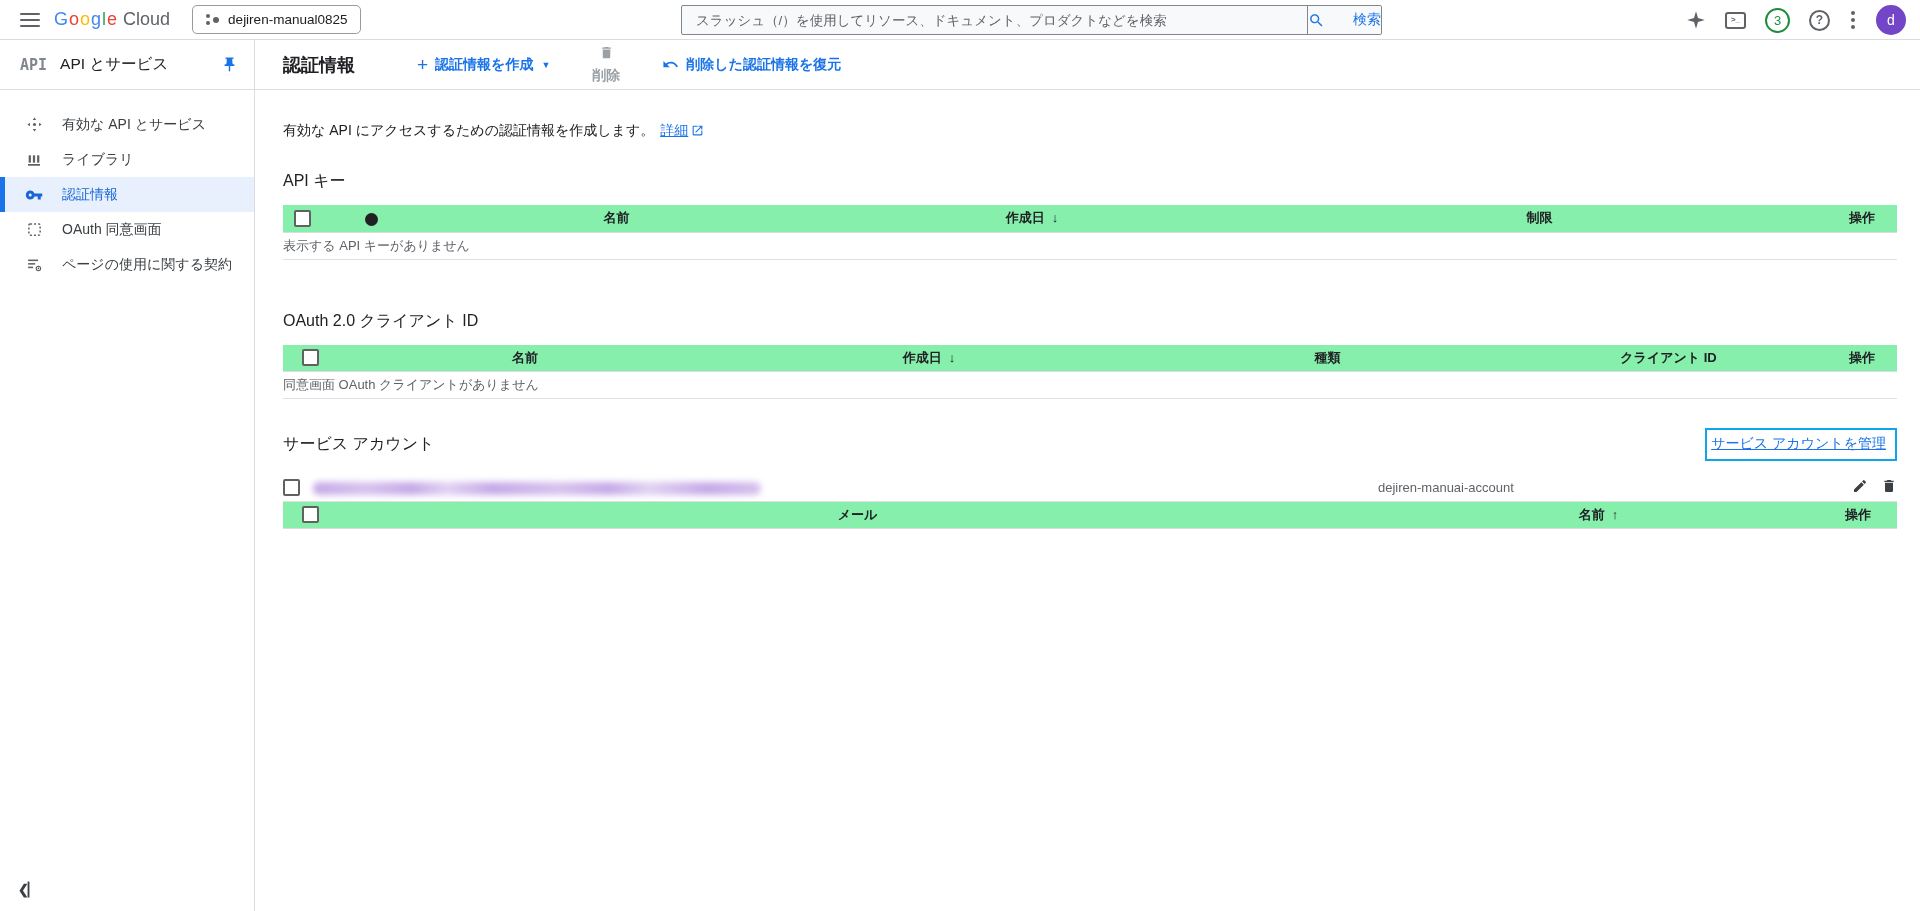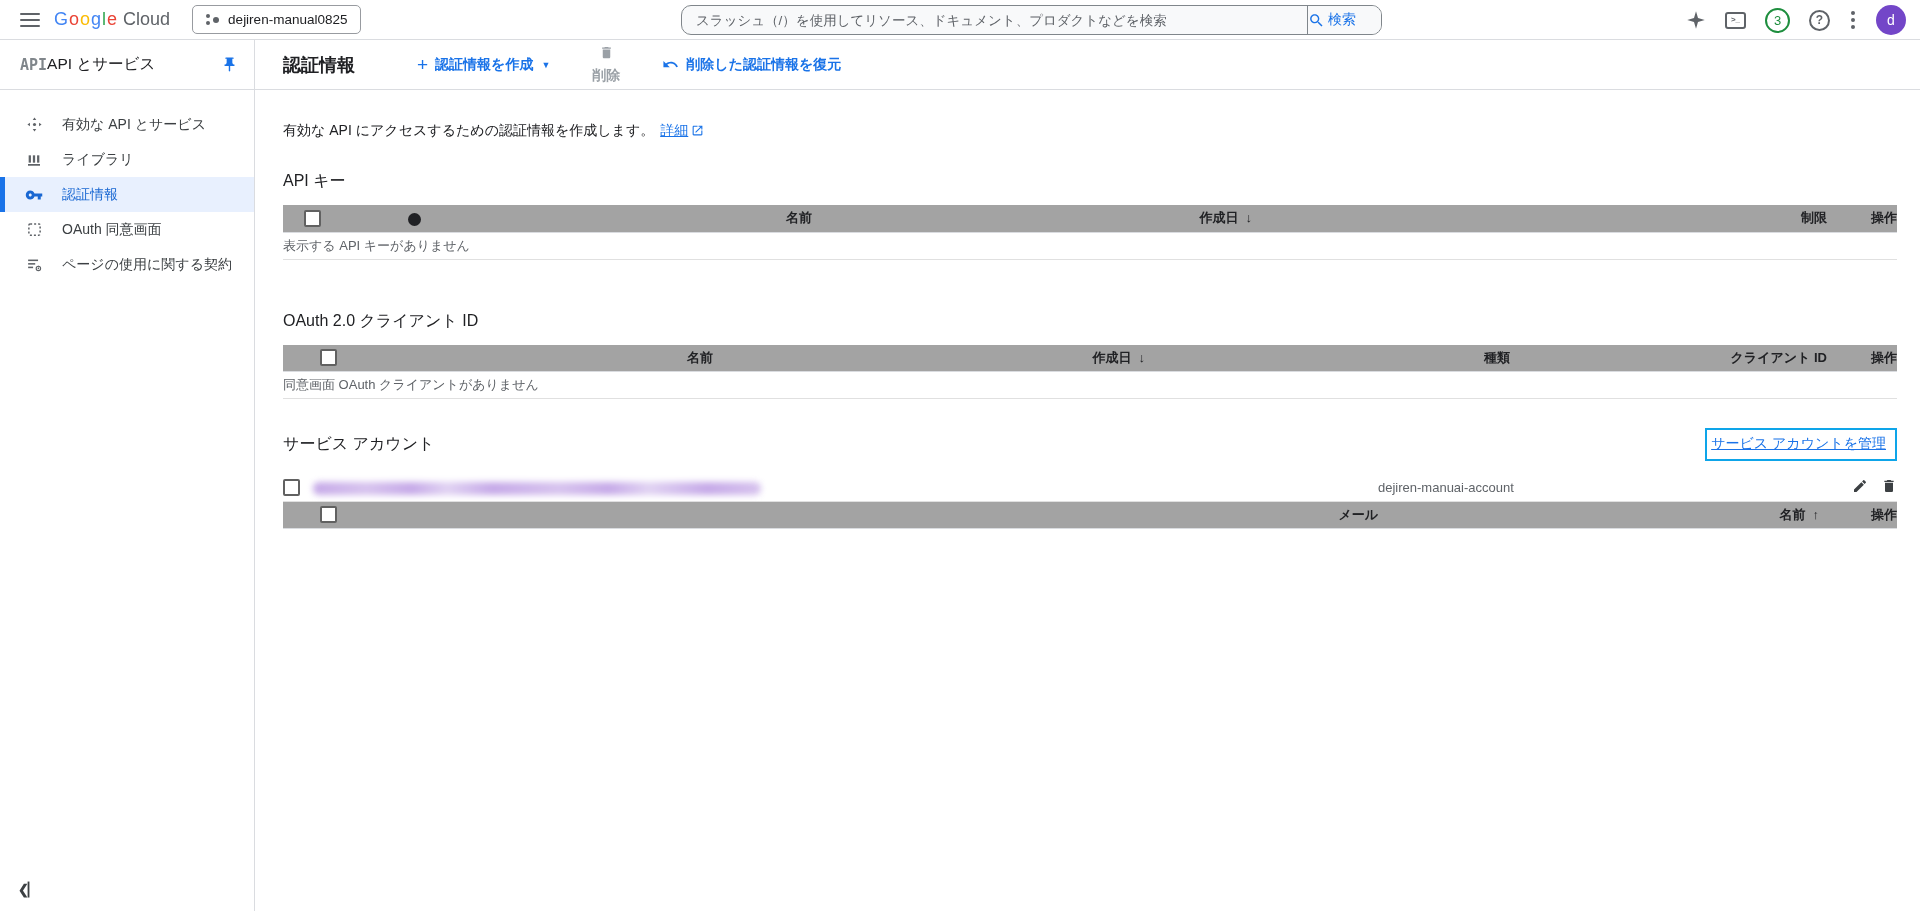--- a/index.html
+++ b/index.html
@@ -18,46 +18,46 @@
   .l-blue{color:#4285F4;} .l-red{color:#EA4335;} .l-yellow{color:#FBBC04;} .l-green{color:#34A853;}
   .proj-btn { display:flex; align-items:center; gap:9px; height:29px; padding:0 13px;
     border:1px solid #989ba0; border-radius:5px; font-size:13.5px; color:#202124; background:#fff; cursor:pointer; }
   .proj-icon { display:inline-block; width:13px; height:13px; position:relative; }
   .proj-icon i { position:absolute; background:#5f6368; border-radius:50%; }
   .proj-icon i:nth-child(1){ width:4px; height:4px; left:0; top:1px; }
   .proj-icon i:nth-child(2){ width:4px; height:4px; left:0; top:8px; }
   .proj-icon i:nth-child(3){ width:6px; height:6px; right:0; top:4px; }
 
   .searchbar { position:absolute; left:681px; top:5px; width:701px; height:30px;
-    border:1px solid #80868b; border-radius:10px; background:#f8f9fa; display:flex; overflow:hidden; }
+    border:1px solid #80868b; border-radius:2px; background:#f8f9fa; display:flex; overflow:hidden; }
   .searchbar input { flex:1; border:none; outline:none; background:transparent; padding:0 14px;
     font-size:13.5px; color:#202124; font-family:"Liberation Sans",sans-serif; }
   .searchbar input::placeholder { color:#5f6368; opacity:1; }
   .search-btn { width:74px; border-left:1px solid #80868b; display:flex; align-items:center;
-    justify-content:flex-start; gap:3px; color:#1a73e8; font-size:14px; cursor:pointer; background:#f8f9fa; }
+    justify-content:space-between; gap:3px; color:#1a73e8; font-size:14px; cursor:pointer; background:#f8f9fa; }
 
   .top-icons { position:absolute; right:14px; top:0; height:40px; display:flex; align-items:center; gap:19px; }
   .ticon { color:#5f6368; cursor:pointer; display:flex; align-items:center; justify-content:center; }
   .shell-box { width:21px; height:17px; border:2px solid #5f6368; border-radius:3px;
     font-size:8px; font-weight:bold; color:#5f6368; display:flex; align-items:center; justify-content:center;
     letter-spacing:0; line-height:1; }
   .badge3 { width:25px; height:25px; border:2px solid #1e8e3e; border-radius:50%;
     color:#1e8e3e; font-size:13px; display:flex; align-items:center; justify-content:center; }
   .help-c { width:21px; height:21px; border:2px solid #5f6368; border-radius:50%;
     font-size:12px; font-weight:bold; color:#5f6368; display:flex; align-items:center; justify-content:center; }
   .morev { display:flex; flex-direction:column; gap:3px; padding:2px; }
   .morev i { width:4px; height:4px; border-radius:50%; background:#5f6368; }
   .avatar { width:30px; height:30px; border-radius:50%; background:#7346c8; color:#fff;
     font-size:14px; display:flex; align-items:center; justify-content:center; cursor:pointer; }
 
   
   .band { position:absolute; top:40px; left:0; right:0; height:50px; border-bottom:1px solid #dadce0; display:flex; }
   .band-left { width:255px; border-right:1px solid #dadce0; display:flex; align-items:center; padding:0 16px 0 20px; }
   .api-logo { font-family:"DejaVu Sans Mono", monospace; font-weight:bold; font-size:15px;
-    color:#80868b; letter-spacing:0px; }
+    color:#80868b; letter-spacing:0px; margin-right:13px; }
   .band-title { font-size:15.5px; color:#202124; flex:1; }
   .pin-btn { cursor:pointer; display:flex; }
   .band-right { flex:1; display:flex; align-items:center; padding-left:28px; }
   .page-title { font-size:18px; color:#202124; }
   .tb-btn { display:flex; align-items:center; gap:7px; font-size:14px; font-weight:bold;
     color:#1a73e8; cursor:pointer; background:none; border:none; font-family:inherit; }
   .tb-btn.create { margin-left:62px; }
   .tb-btn.disabled { color:#9aa0a6; cursor:default; margin-left:42px;flex-direction:column; }
   .tb-btn.restore { margin-left:42px;justify-content:center; }
   .plus-g { font-size:19px; font-weight:normal; line-height:1; }
@@ -82,22 +82,22 @@
   .ext-ic { display:inline-block; vertical-align:-2px; margin-left:3px; }
 
   .sec-h { font-size:16px; font-weight:400; color:#202124; }
   .sec-h.api { margin-top:31px; }
   .sec-h.oauth { margin-top:51px; }
   .svc-row-head { margin-top:29px; display:flex; align-items:center; justify-content:space-between; }
   .manage-wrap { border:2px solid #0ea5e9; padding:4px 9px 6px 4px; }
   .manage-link { color:#1a73e8; font-size:14px; text-decoration:underline; cursor:pointer; }
 
   table.gtable { width:100%; border-collapse:collapse; margin-top:13px; table-layout:fixed; }
-  .gtable th { background:#a3a3a3; border-bottom:1px solid #dadce0; font-size:13px; font-weight:bold;
-    color:#202124; text-align:right; height:27px; padding:0; vertical-align:middle; }
+  .gtable th { background:#86efac; border-bottom:1px solid #dadce0; font-size:13px; font-weight:bold;
+    color:#202124; text-align:center; height:27px; padding:0; vertical-align:middle; }
   .gtable td { border-bottom:1px solid #e0e0e0; font-size:13px; color:#5f6368; height:27px;
     padding:0; vertical-align:middle; }
   .cell-pad { padding-left:16px; }
   .ops { text-align:right; padding-right:8px; }
   .checkbox { display:inline-block; width:17px; height:17px; border:2px solid #616161;
     border-radius:2px; background:#fff; vertical-align:middle; cursor:pointer; }
   .dot { display:inline-block; width:13px; height:13px; border-radius:50%; background:#202124; vertical-align:middle; }
   .sort-ar { font-weight:bold; margin-left:7px; font-size:13px; color:#202124; }
   .row-email-blur { display:inline-block; width:448px; height:13px; margin-left:-24px; border-radius:6px;
     background:linear-gradient(90deg,#b28ce0 0%,#c9aee8 12%,#b28ce0 22%,#d6c3ee 30%,#b28ce0 40%,#c9aee8 55%,#b28ce0 66%,#d6c3ee 75%,#b28ce0 88%,#c9aee8 100%);

